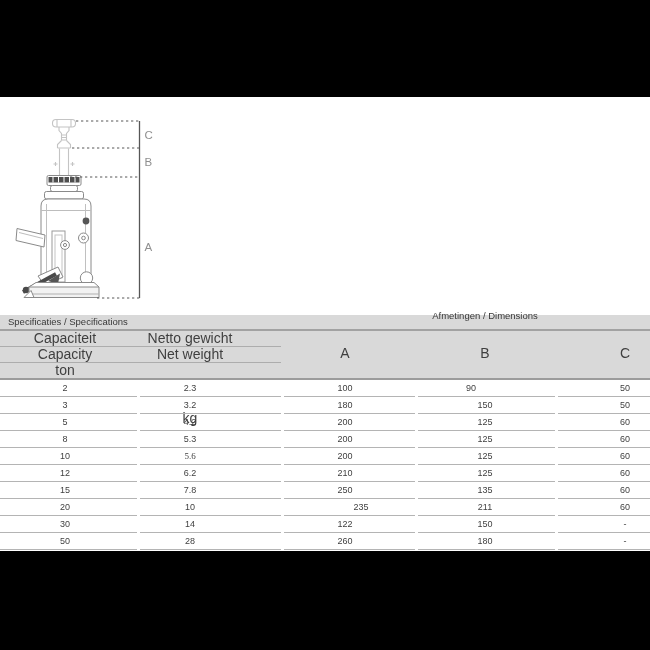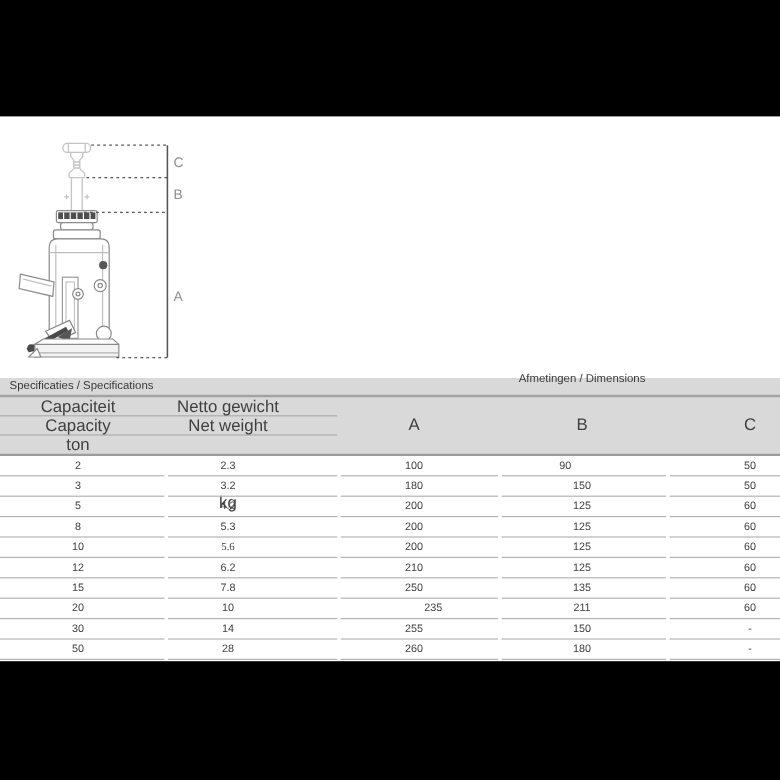--- a/index.html
+++ b/index.html
@@ -236,21 +236,21 @@
           <span class="cellv" style="left: 625px;">60</span>
         </div>
         <div class="trow">
           <div class="seg" style="left: 0px; width: 137px;"></div>
           <div class="seg" style="left: 140px; width: 141px;"></div>
           <div class="seg" style="left: 284px; width: 131px;"></div>
           <div class="seg" style="left: 418px; width: 137px;"></div>
           <div class="seg" style="left: 558px; width: 135px;"></div>
           <span class="cellv" style="left: 65px;">30</span>
           <span class="cellv" style="left: 190px;">14</span>
-          <span class="cellv" style="left: 345px;">255</span>
+          <span class="cellv" style="left: 345px;">122</span>
           <span class="cellv" style="left: 485px;">150</span>
           <span class="cellv" style="left: 625px;">-</span>
         </div>
         <div class="trow">
           <div class="seg" style="left: 0px; width: 137px;"></div>
           <div class="seg" style="left: 140px; width: 141px;"></div>
           <div class="seg" style="left: 284px; width: 131px;"></div>
           <div class="seg" style="left: 418px; width: 137px;"></div>
           <div class="seg" style="left: 558px; width: 135px;"></div>
           <span class="cellv" style="left: 65px;">50</span>

